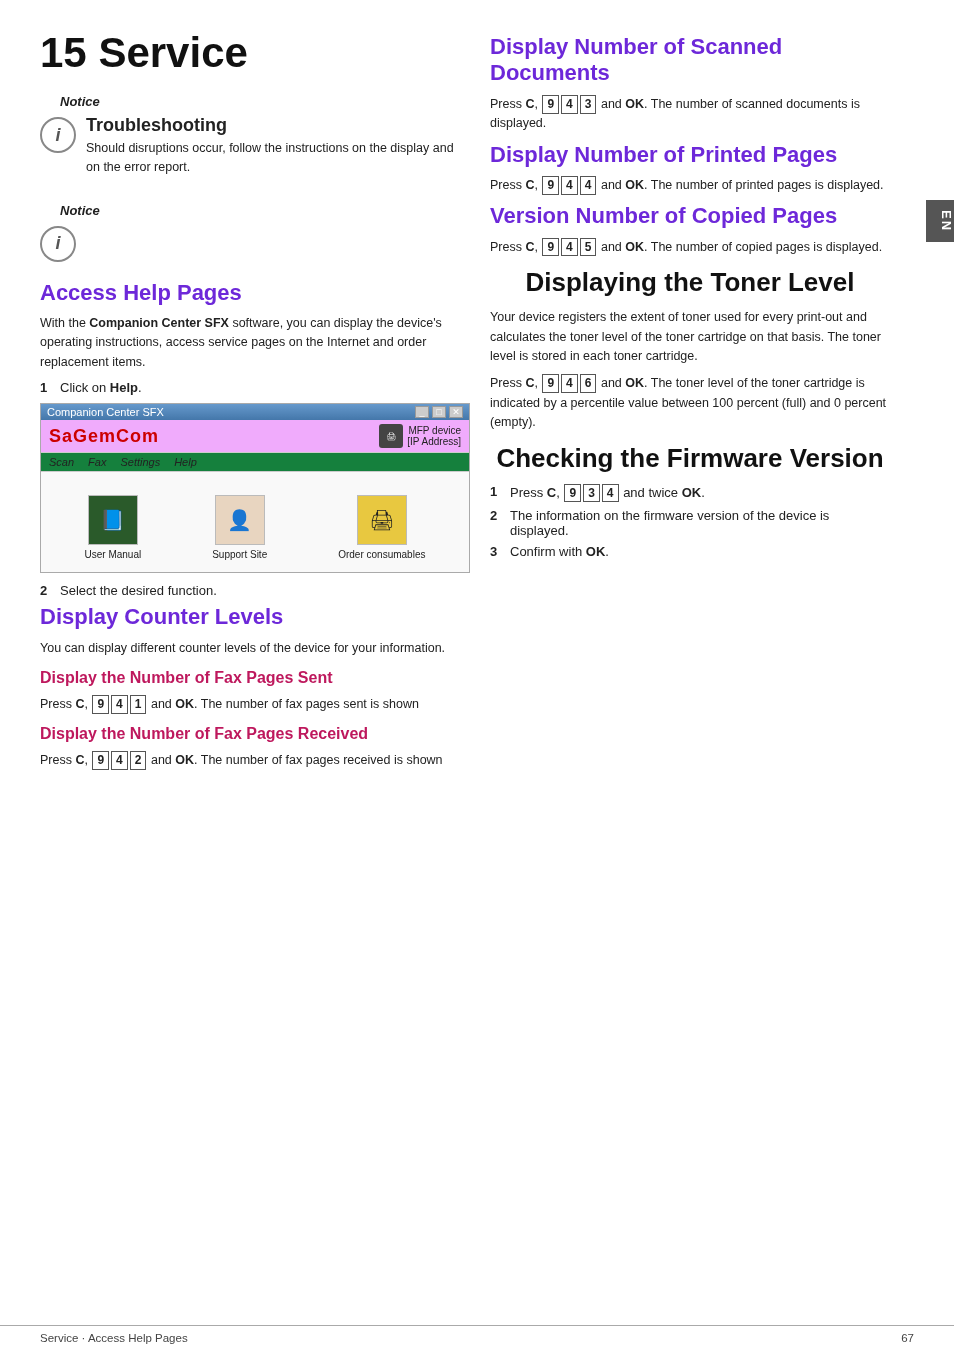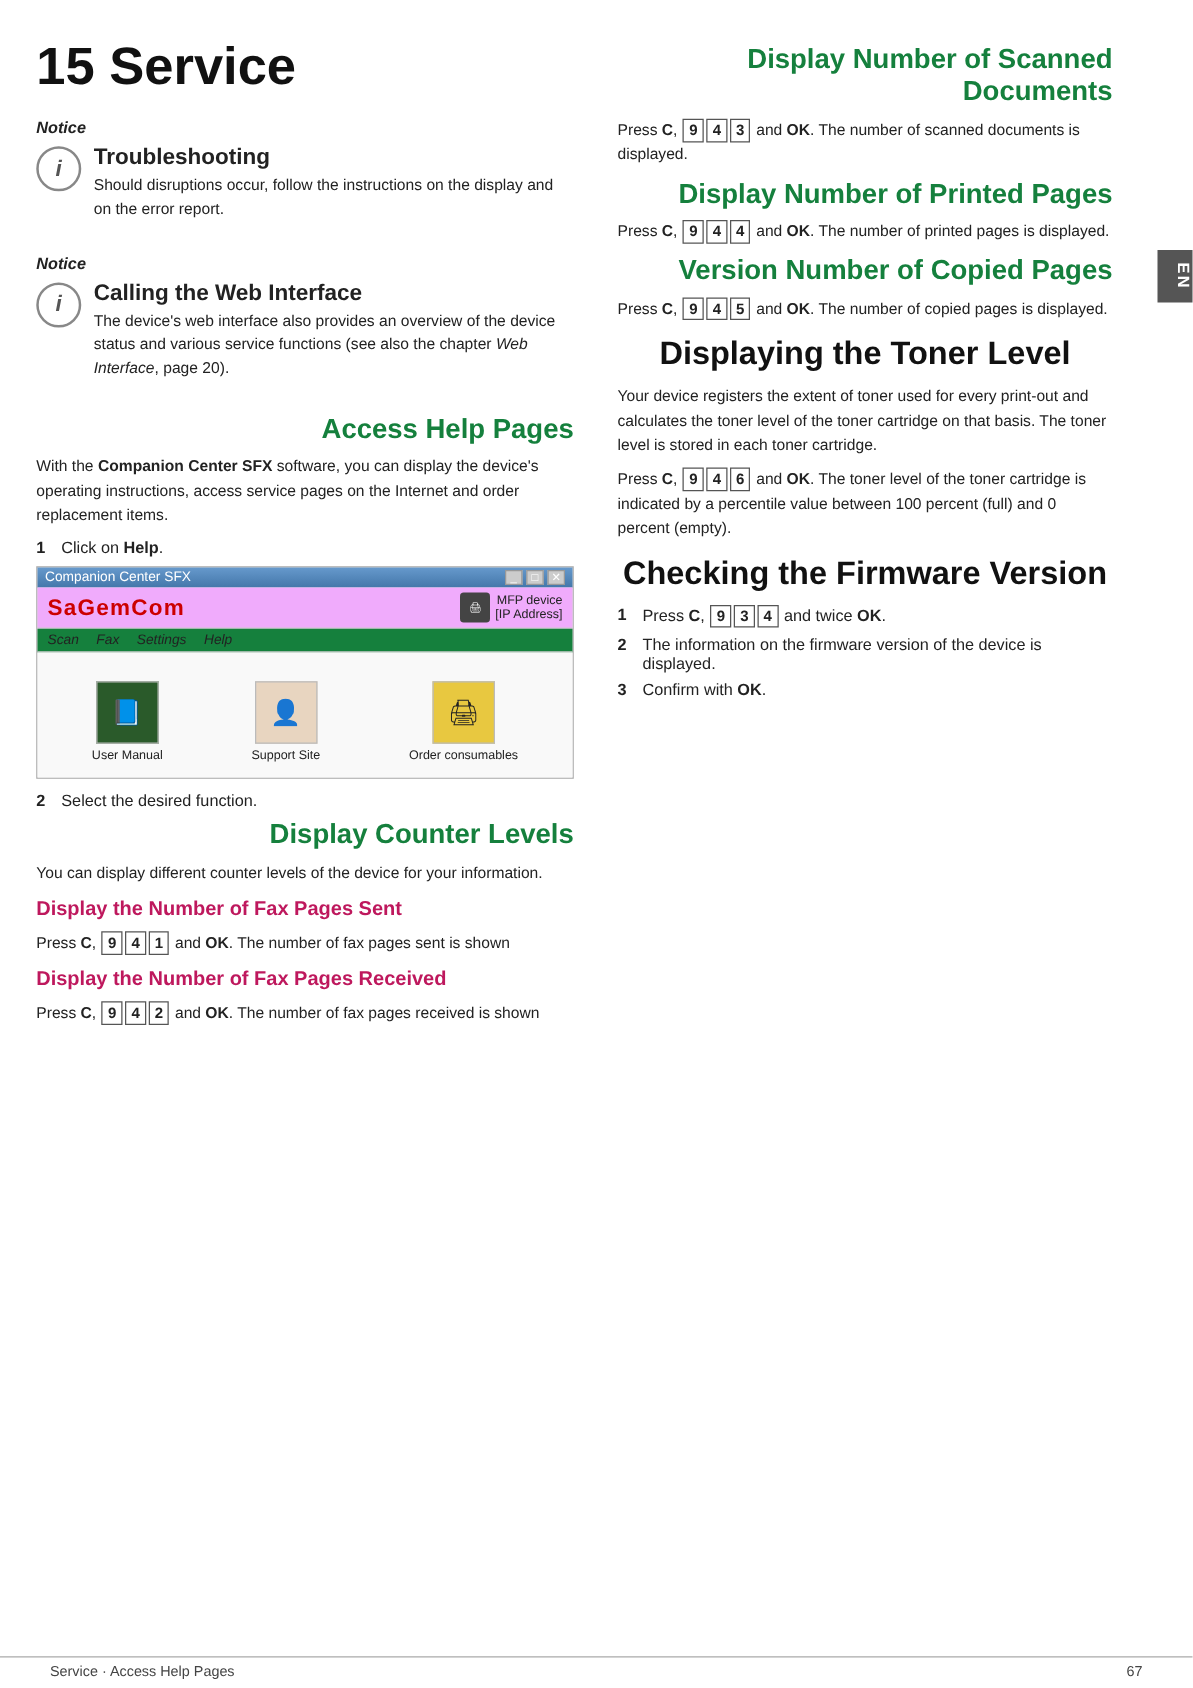--- a/index.html
+++ b/index.html
@@ -32,22 +32,22 @@
       font-size: 13px;
       text-align: center;
       padding: 10px 0;
       writing-mode: vertical-rl;
       letter-spacing: 2px;
     }
 
     .main-content {
       display: flex;
       width: 920px;
-      padding: 30px 30px 30px 29px;
-      gap: 35px;
+      padding: 30px 30px 30px 40px;
+      gap: 20px;
     }
 
     
     .left-col {
       width: 430px;
       flex-shrink: 0;
     }
 
     
     .right-col {
@@ -63,20 +63,21 @@
       margin-bottom: 18px;
     }
 
     
     .notice-label {
       font-style: italic;
       font-weight: bold;
       font-size: 13px;
       margin-bottom: 6px;
       color: #222;
+      margin-left: 20px;
     }
 
     .notice-block {
       display: flex;
       align-items: flex-start;
       margin-bottom: 18px;
       gap: 10px;
     }
 
     .notice-icon {
@@ -104,25 +105,24 @@
     .notice-content p {
       font-size: 12.5px;
       line-height: 1.5;
       color: #222;
     }
 
     
     .section-title {
       font-size: 22px;
       font-weight: bold;
-      color: #15803d;
+      color: #6d28d9;
       margin-bottom: 8px;
       margin-top: 4px;
       line-height: 1.2;
-      text-align: right;
     }
 
     .subsection-title {
       font-size: 16px;
       font-weight: bold;
       color: #be185d;
       margin-bottom: 6px;
       margin-top: 10px;
       line-height: 1.3;
     }
@@ -337,24 +337,20 @@
         <div class="notice-icon">i</div>
         <div class="notice-content">
           <h4>Troubleshooting</h4>
           <p>Should disruptions occur, follow the instructions on the display and on the error report.</p>
         </div>
       </div>
 
       <div class="notice-label">Notice</div>
       <div class="notice-block">
         <div class="notice-icon">i</div>
-        <div class="notice-content">
-          <h4>Calling the Web Interface</h4>
-          <p>The device's web interface also provides an overview of the device status and various service functions (see also the chapter <em>Web Interface</em>, page 20).</p>
-        </div>
       </div>
 
       <div class="section-title">Access Help Pages</div>
       <p>With the <strong>Companion Center SFX</strong> software, you can display the device's operating instructions, access service pages on the Internet and order replacement items.</p>
 
       <div class="numbered-list">
         <div class="numbered-item">
           <span class="num">1</span>
           <span>Click on <strong>Help</strong>.</span>
         </div>

